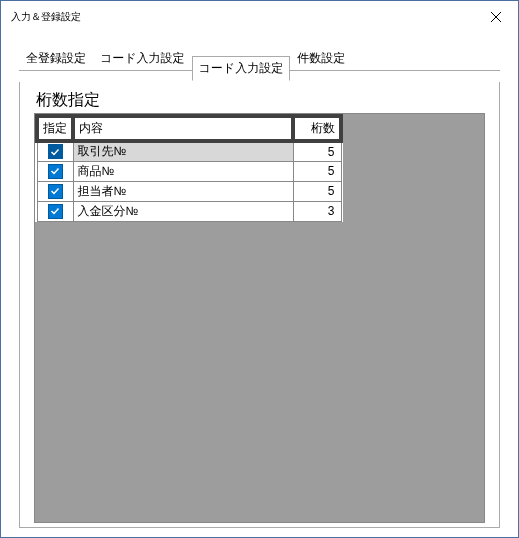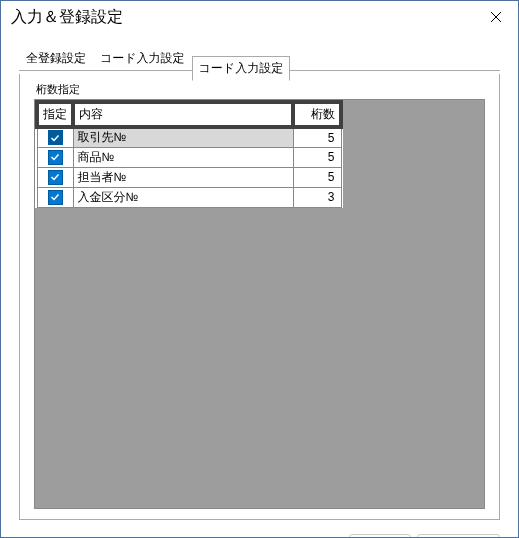--- a/index.html
+++ b/index.html
@@ -18,41 +18,41 @@
     }
     .titlebar {
       display: flex;
       justify-content: space-between;
       align-items: center;
       height: 32px;
       padding: 0 0 0 10px;
       background: #fff;
     }
     .titlebar-title {
-      font-size: 16px;
+      font-size: 10px;
     }
     .close-btn {
       width: 44px;
       height: 32px;
       display: flex;
       align-items: center;
       justify-content: center;
       cursor: pointer;
     }
     .close-btn svg {
       width: 10px;
       height: 10px;
     }
     .content {
       padding: 12px 18px 12px 18px;
     }
     .tabs {
       display: flex;
       border-bottom: 1px solid #aaa;
-      margin-bottom: 4px;
+      margin-bottom: 12px;
       position: relative;
       top: 1px;
     }
     .tab {
       padding: 3px 6px;
       border: 1px solid transparent;
       border-bottom: none;
       cursor: pointer;
       font-size: 12px;
       background: #fff;
@@ -65,21 +65,21 @@
       top: 11px;
       margin-top: -1px;
     }
     .tab-panel {
       border: 1px solid #aaa;
       border-top: none;
       padding: 8px 14px 14px 14px;
       height: 446px;
     }
     .fieldset-label {
-      font-size: 11px;
+      font-size: 16px;
       margin-bottom: 2px;
       padding-left: 2px;
     }
     .grid-frame {
       border: 1px solid #888;
       background: #9d9d9d;
       height: 410px;
       overflow: hidden;
     }
     .grid-table {
@@ -175,20 +175,21 @@
       <line x1="10" y1="0" x2="0" y2="10" stroke="#000" stroke-width="1"></line>
     </svg>
   </div>
 </div>
 
 <div class="content">
   <div class="tabs">
     <div class="tab">全登録設定</div>
     <div class="tab">コード入力設定</div>
     <div class="tab active">コード入力設定</div>
+    <div class="tab">件数設定</div>
   </div>
 
   <div class="tab-panel">
     <div class="fieldset-label">桁数指定</div>
     <div class="grid-frame">
       <table class="grid-table">
         <thead>
           <tr>
             <th class="col-check">指定</th>
             <th class="col-content">内容</th>

